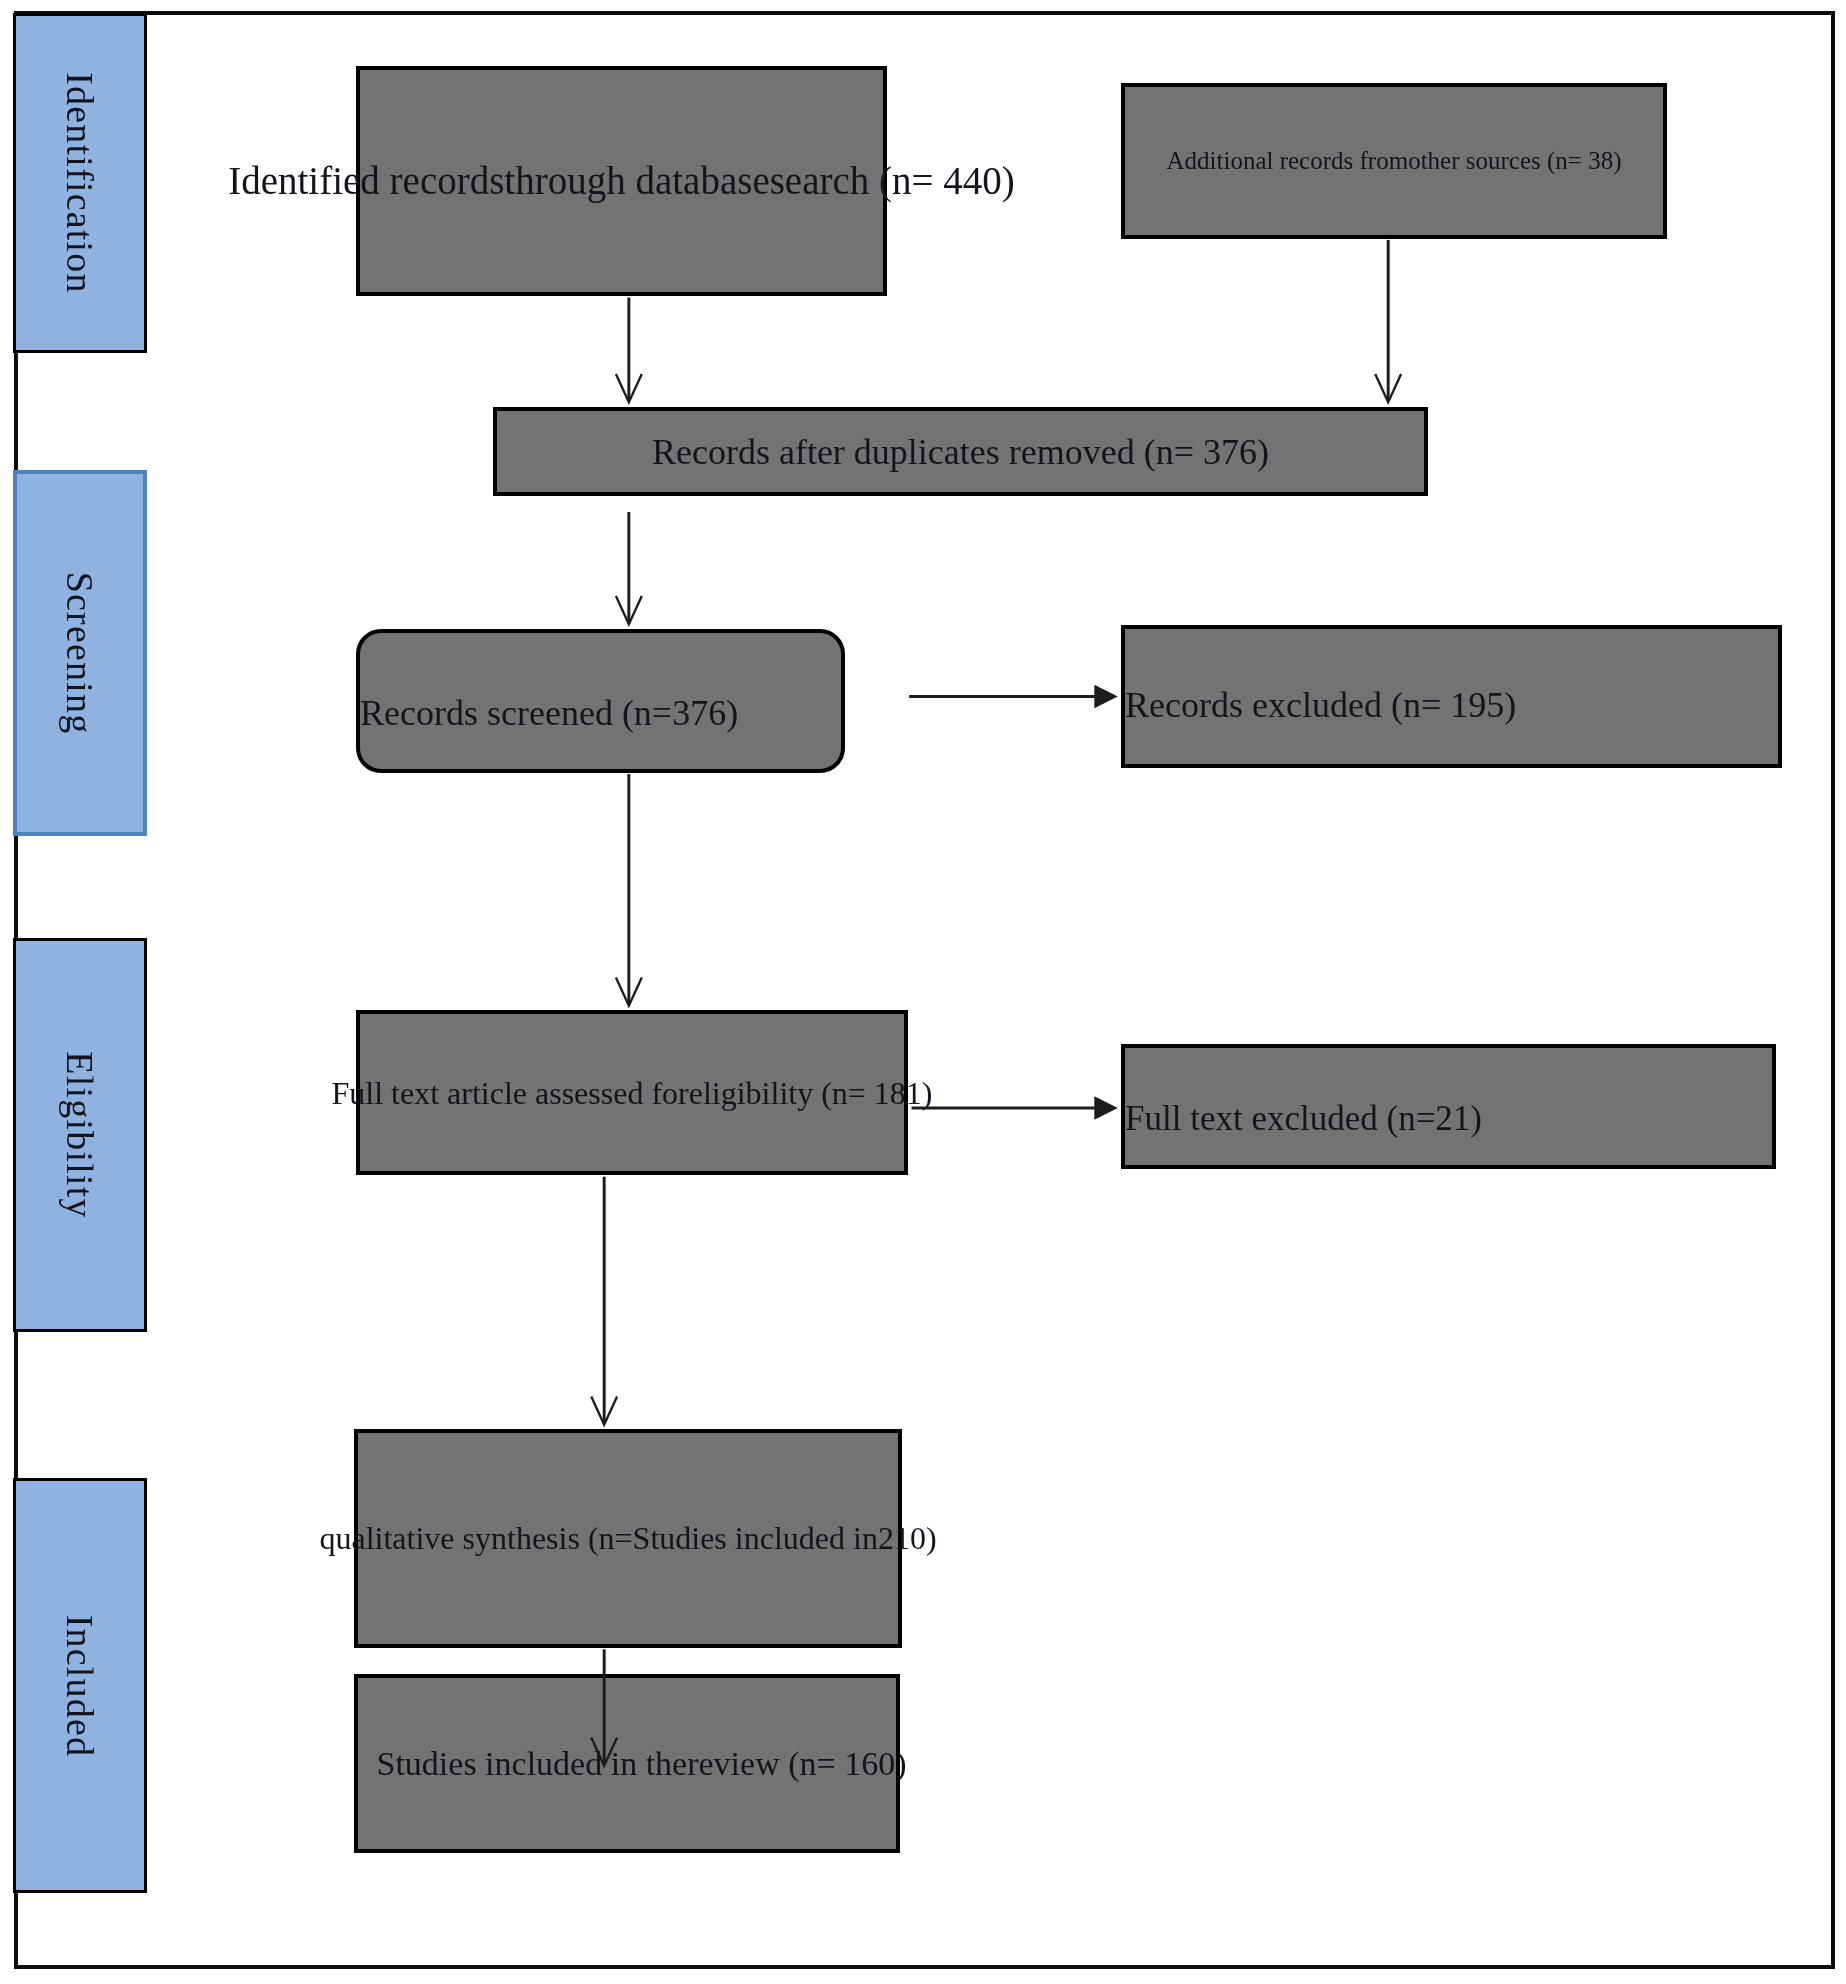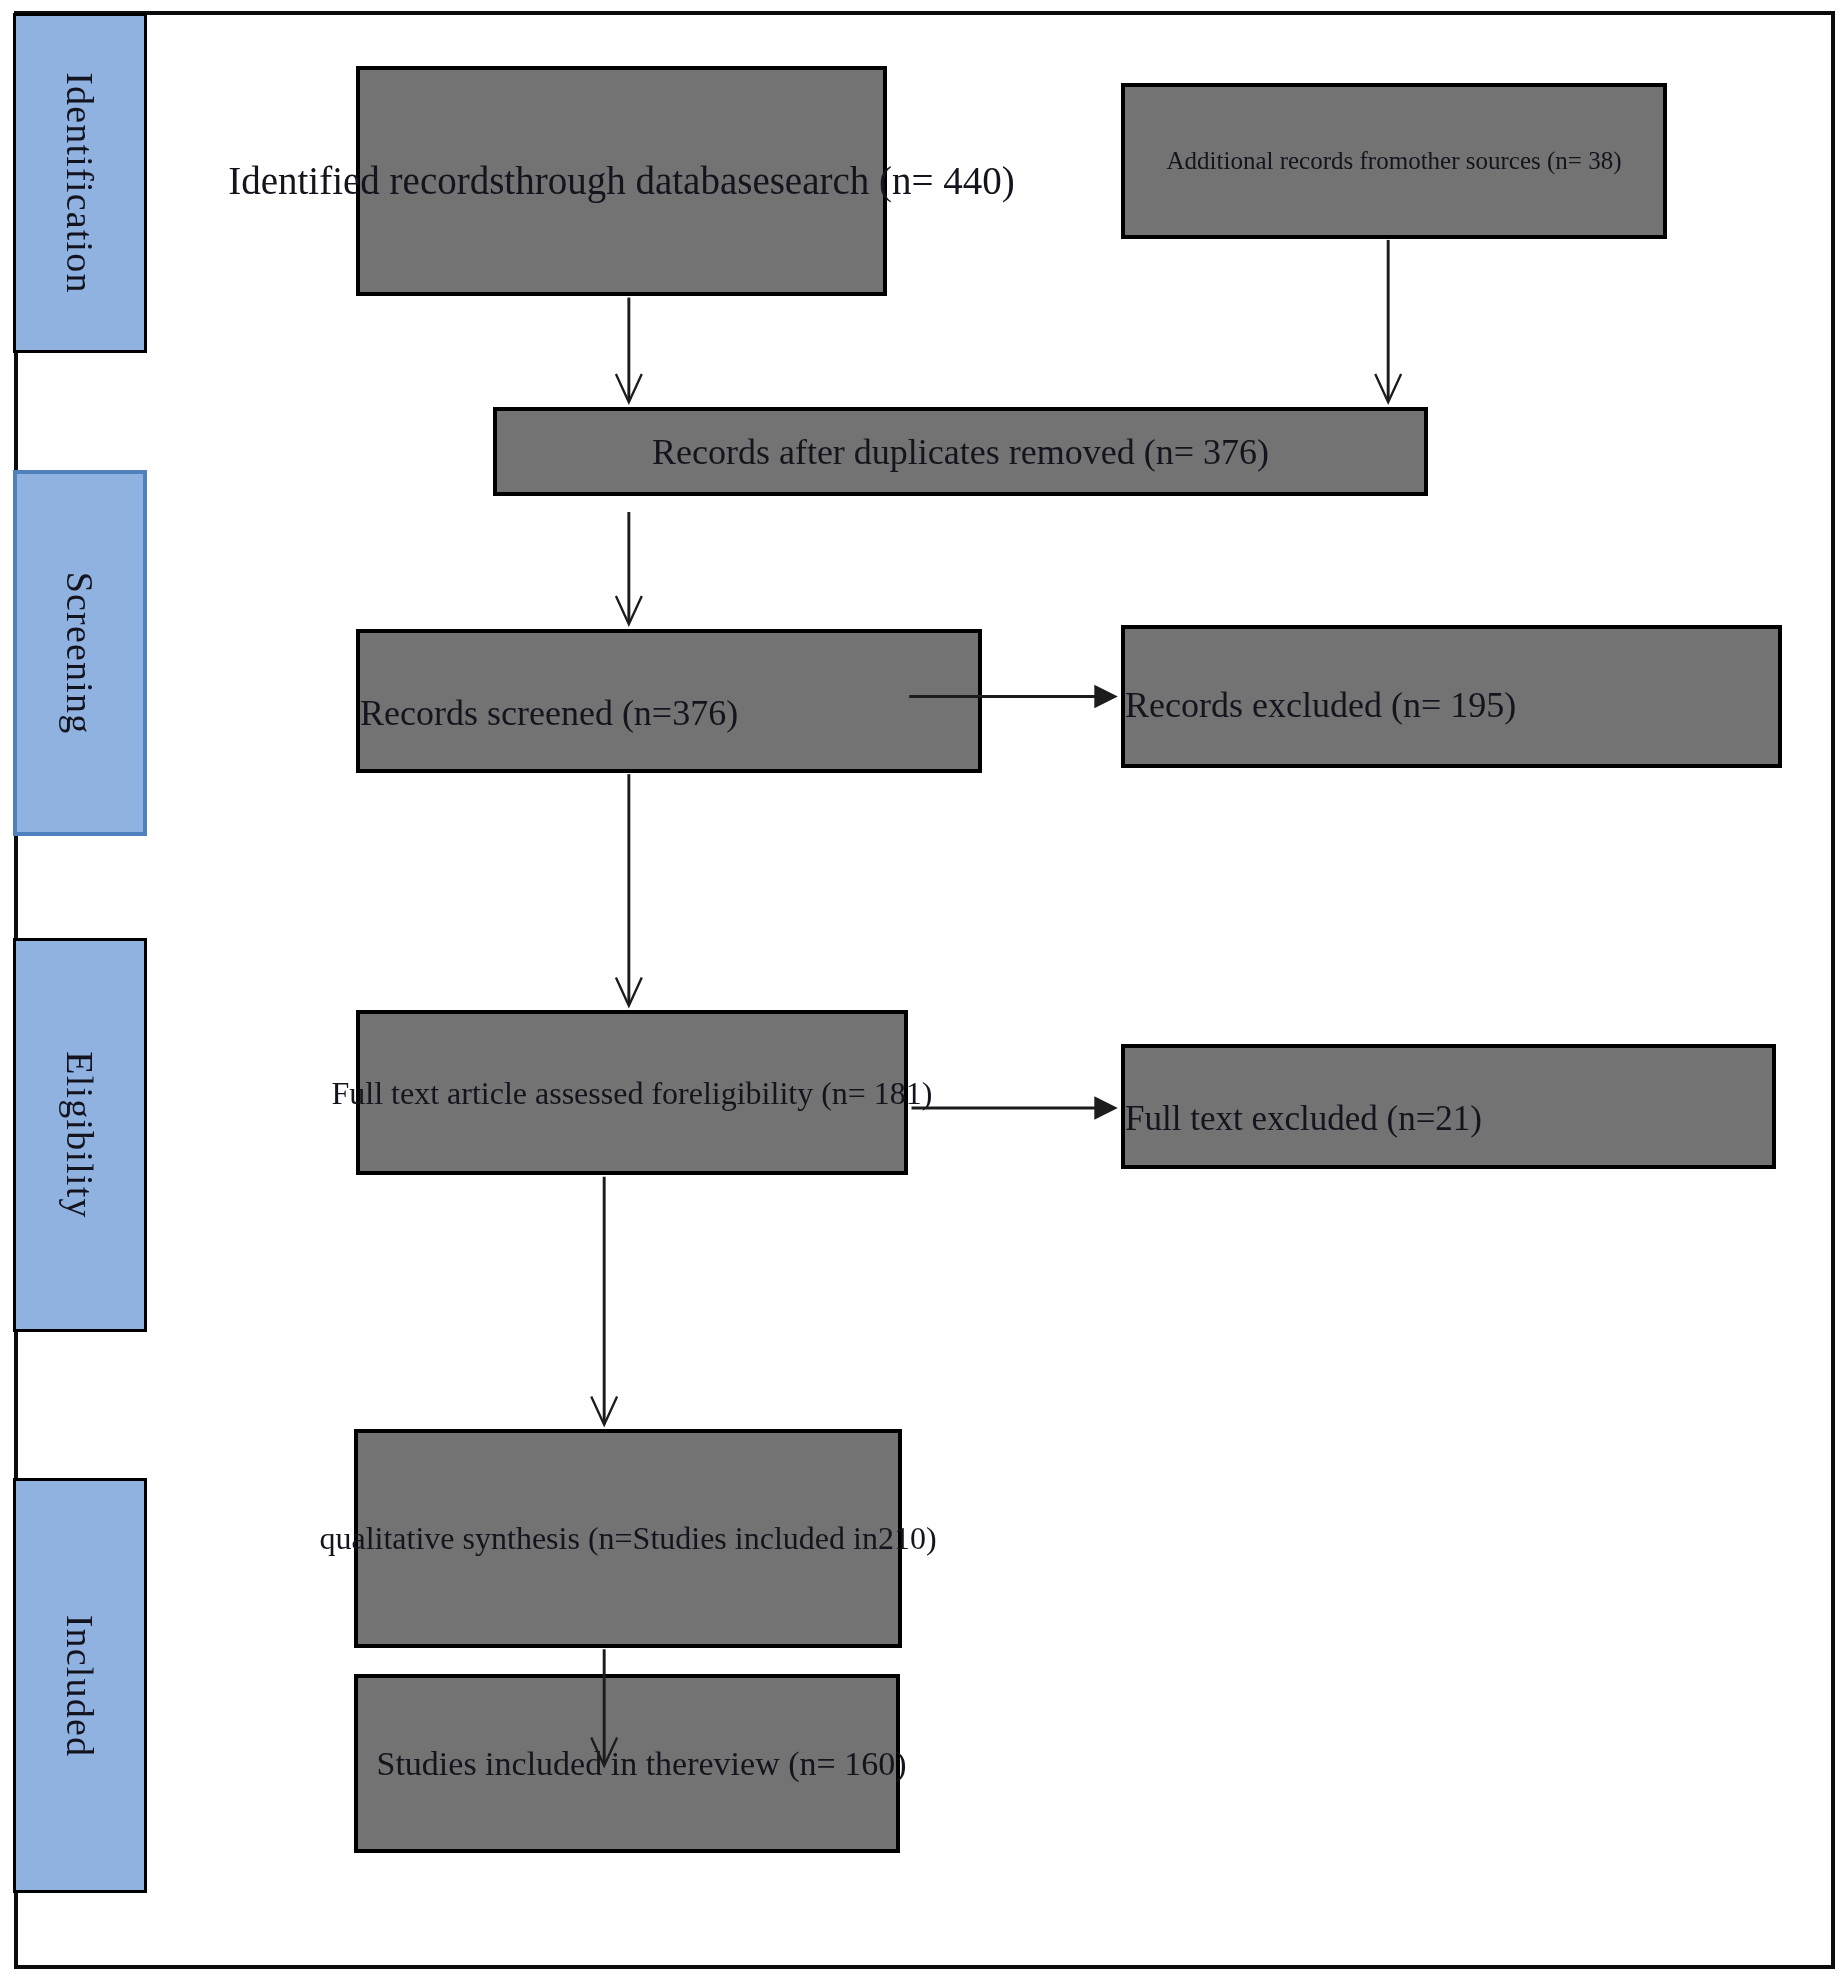--- a/index.html
+++ b/index.html
@@ -56,22 +56,22 @@
     flex-direction: row;
     align-items: center;
     justify-content: center;
     text-align: left;
   }
   .fbox .ln { display: block; white-space: nowrap; }
 
   .box-identified { left: 356px;  top: 66px;  width: 531px;  height: 230px; font-size: 39px; line-height: 1.8; }
   .box-additional { left: 1121px; top: 83px;  width: 546px;  height: 156px; font-size: 25px; line-height: 1.85; }
   .box-dedup      { left: 493px;  top: 407px;  width: 935px; height: 89px; font-size: 36px; }
-  .box-screened   { left: 356px;  top: 629px; width: 626px;  height: 144px; font-size: 36px;
-                    justify-content: flex-start; padding-top: 23.5px; }
+  .box-screened   { left: 356px;  top: 629px; width: 489px;  height: 144px; font-size: 36px;
+                    justify-content: flex-start; padding-top: 23.5px; border-radius: 25px; }
   .box-rexcluded  { left: 1121px; top: 625px; width: 661px; height: 143px; font-size: 36px;
                     justify-content: flex-start; padding-top: 16px; }
   .box-fulltext   { left: 356px;  top: 1010px; width: 552px;  height: 165px; font-size: 32px; line-height: 1.75; }
   .box-ftexcluded { left: 1121px; top: 1044px; width: 655px; height: 125px; font-size: 35px;
                     justify-content: flex-start; padding-top: 25px; }
   .box-qualitative{ left: 354px;  top: 1429px; width: 548px;  height: 219px; font-size: 32px; line-height: 2.1; }
   .box-review     { left: 354px;  top: 1674px; width: 546px;  height: 179px; font-size: 34px; line-height: 2.0; padding-left: 29px; }
 
   
   .arrow-layer {

